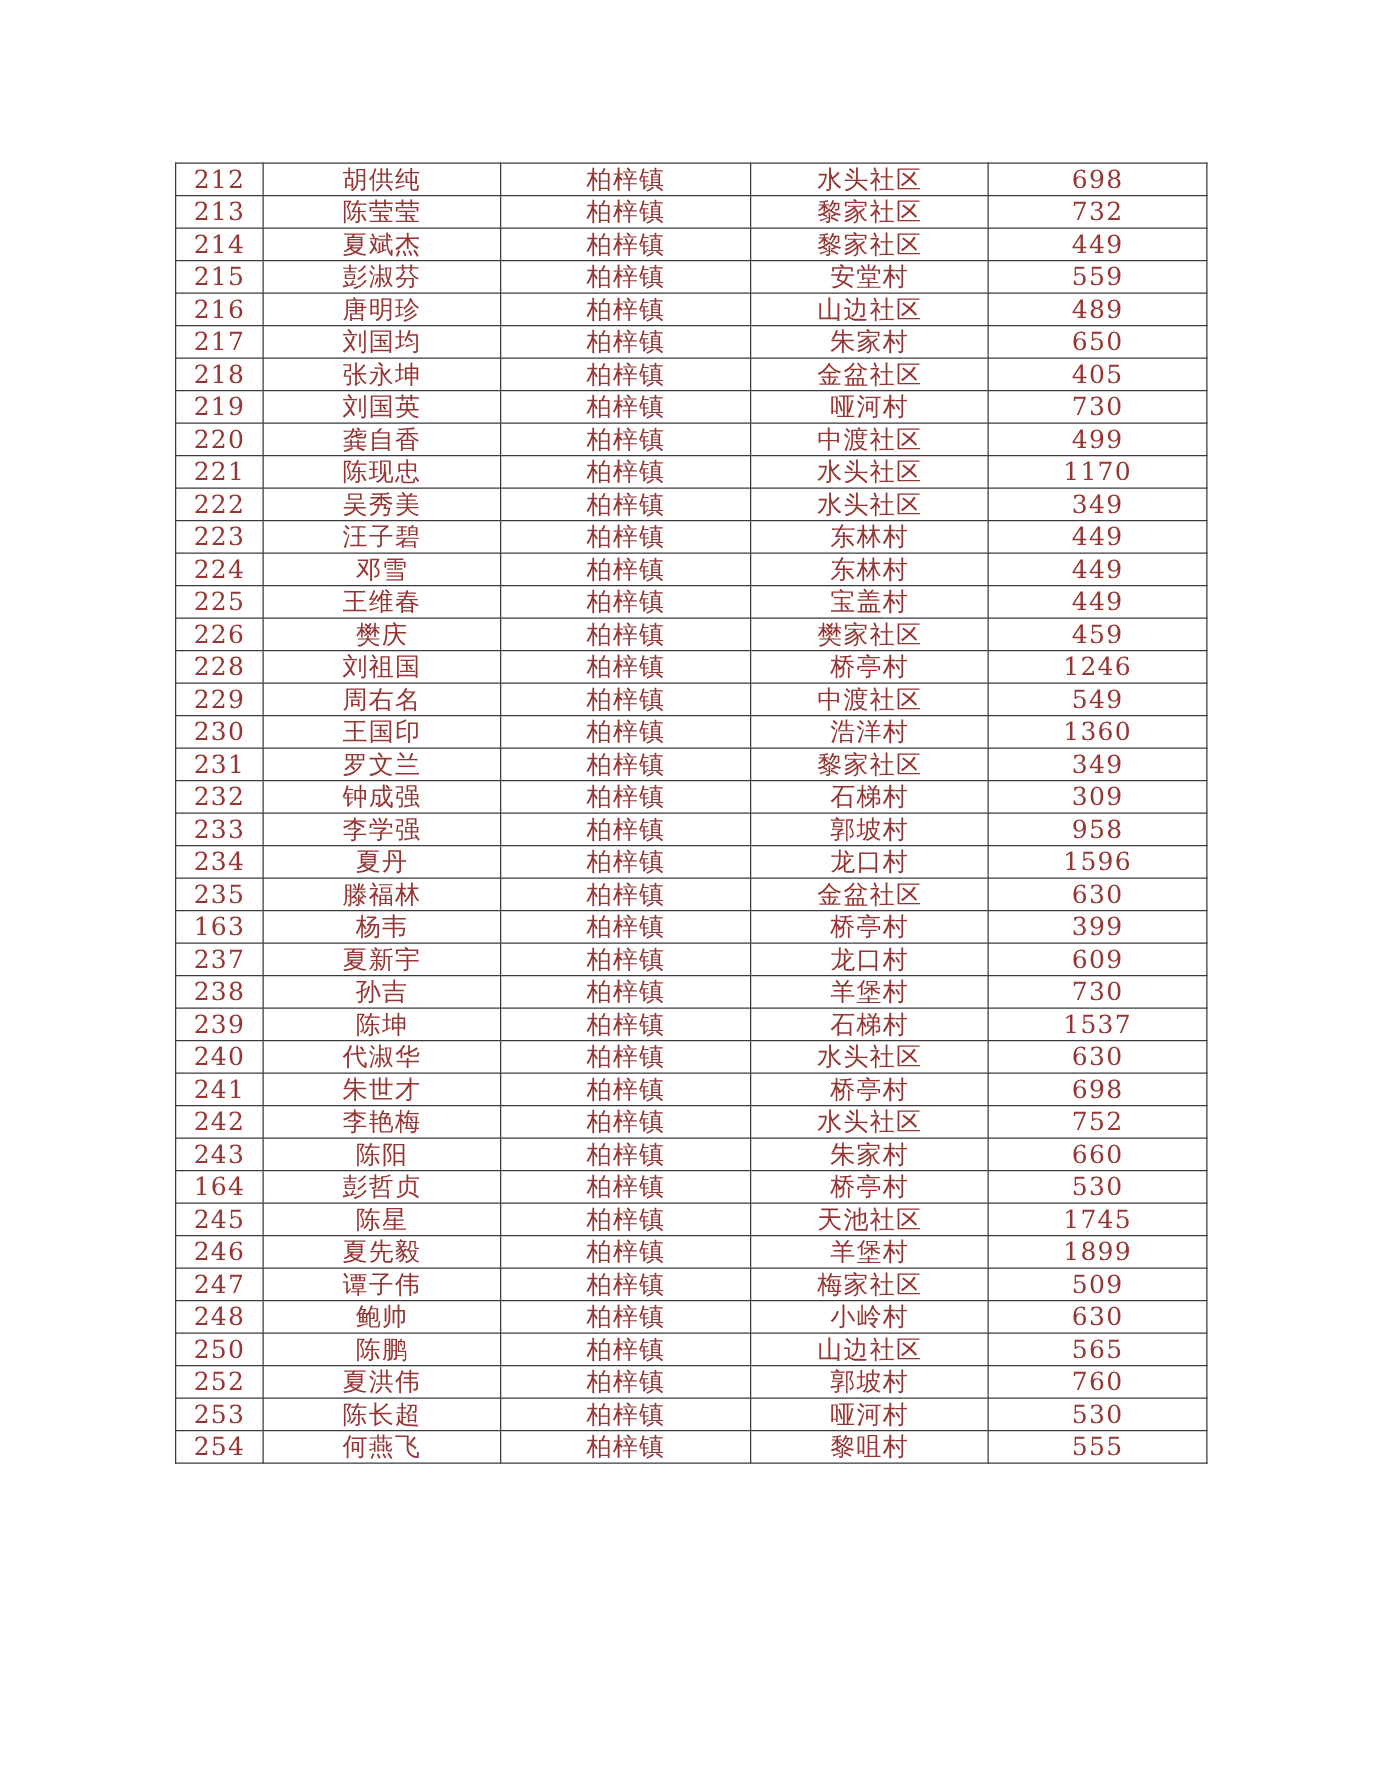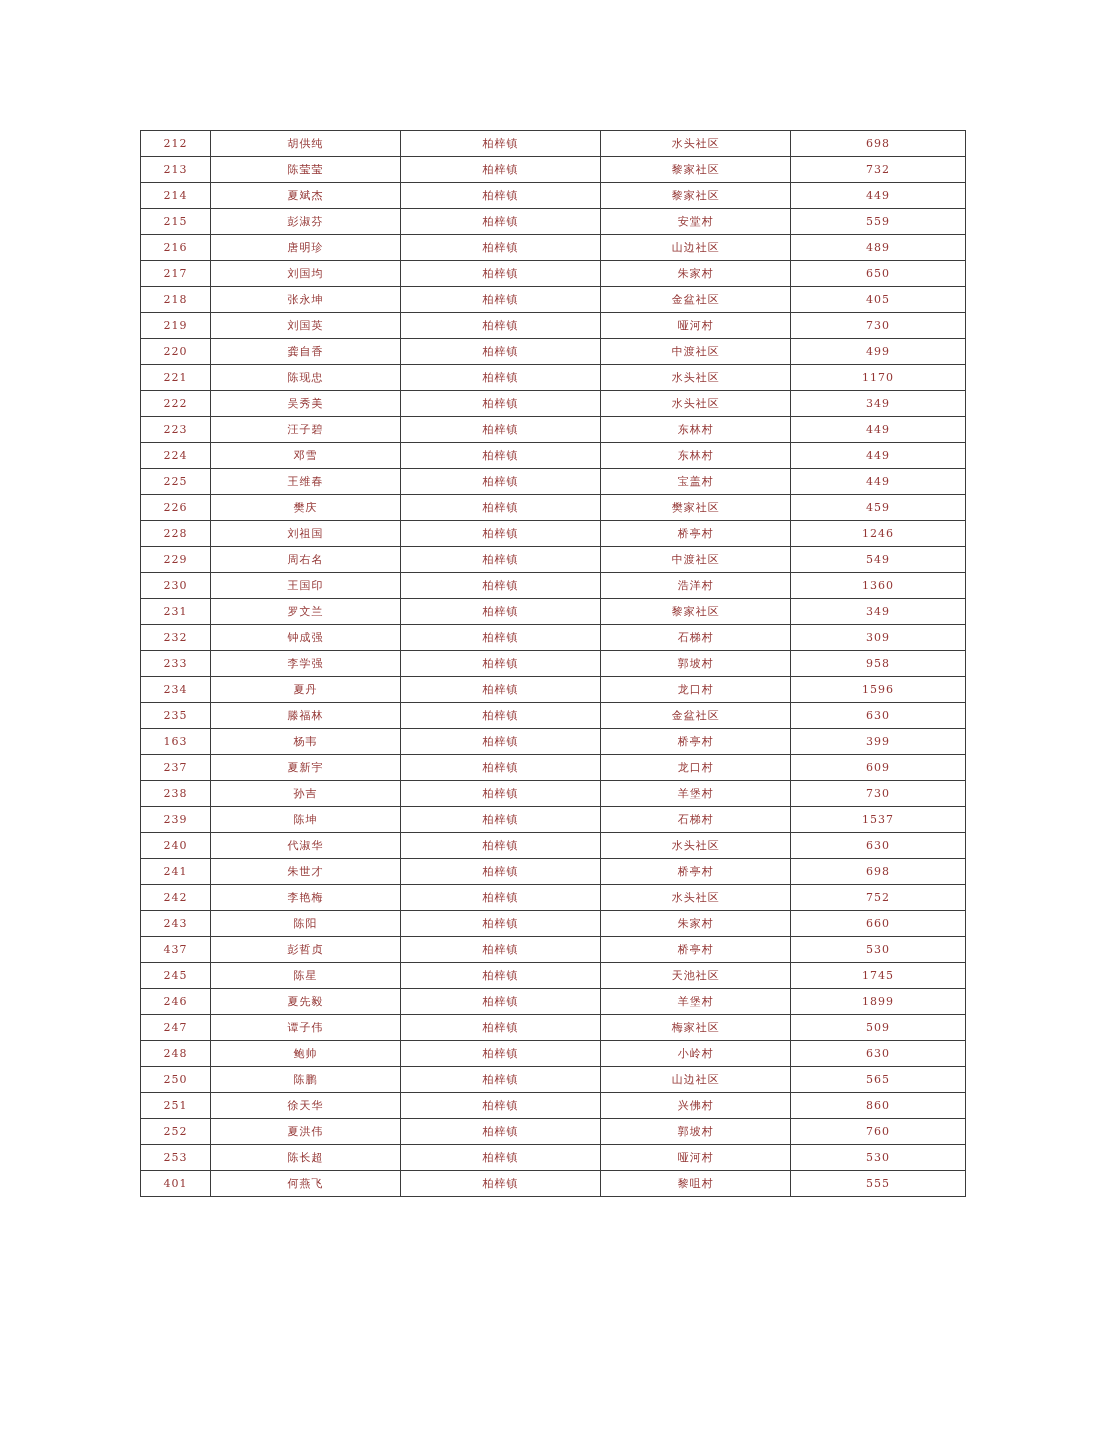--- a/index.html
+++ b/index.html
@@ -25,21 +25,21 @@
     position: absolute;
     left: 140px;
     top: 130px;
     width: 826px;
   }
   table.doc-table {
     border-collapse: collapse;
     table-layout: fixed;
     width: 100%;
     color: #943634;
-    font-size: 11px;
+    font-size: 20px;
   }
   table.doc-table td {
     border: 1px solid #3b3b3b;
     height: 25px;
     line-height: 25px;
     text-align: center;
     padding: 0 2px;
     overflow: hidden;
     white-space: nowrap;
     letter-spacing: 1px;
@@ -275,21 +275,21 @@
             <td>752</td>
           </tr>
           <tr>
             <td>243</td>
             <td>陈阳</td>
             <td>柏梓镇</td>
             <td>朱家村</td>
             <td>660</td>
           </tr>
           <tr>
-            <td>437</td>
+            <td>164</td>
             <td>彭哲贞</td>
             <td>柏梓镇</td>
             <td>桥亭村</td>
             <td>530</td>
           </tr>
           <tr>
             <td>245</td>
             <td>陈星</td>
             <td>柏梓镇</td>
             <td>天池社区</td>
@@ -317,42 +317,35 @@
             <td>630</td>
           </tr>
           <tr>
             <td>250</td>
             <td>陈鹏</td>
             <td>柏梓镇</td>
             <td>山边社区</td>
             <td>565</td>
           </tr>
           <tr>
-            <td>251</td>
-            <td>徐天华</td>
-            <td>柏梓镇</td>
-            <td>兴佛村</td>
-            <td>860</td>
-          </tr>
-          <tr>
             <td>252</td>
             <td>夏洪伟</td>
             <td>柏梓镇</td>
             <td>郭坡村</td>
             <td>760</td>
           </tr>
           <tr>
             <td>253</td>
             <td>陈长超</td>
             <td>柏梓镇</td>
             <td>哑河村</td>
             <td>530</td>
           </tr>
           <tr>
-            <td>401</td>
+            <td>254</td>
             <td>何燕飞</td>
             <td>柏梓镇</td>
             <td>黎咀村</td>
             <td>555</td>
           </tr>
         </tbody>
     </table>
   </div>
 </div>
 

